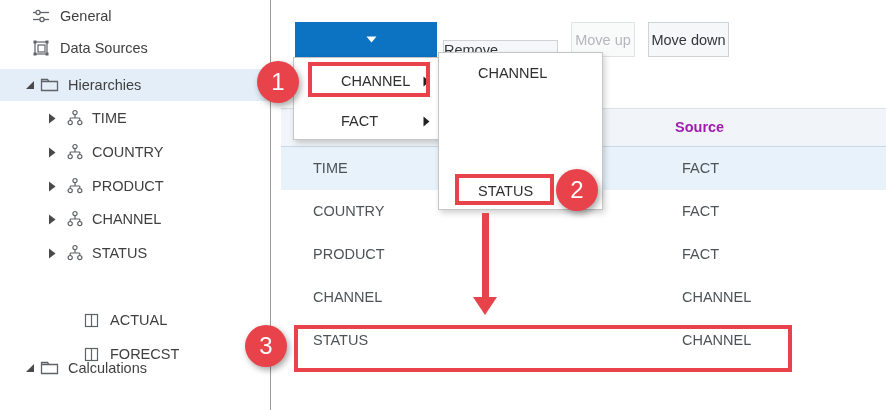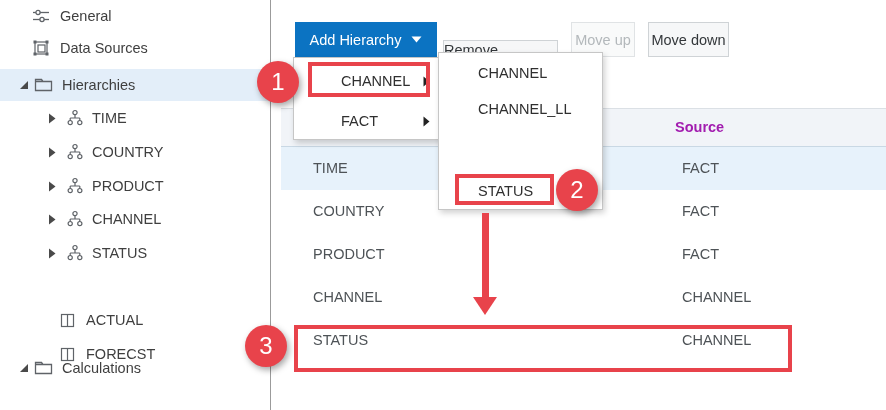--- a/index.html
+++ b/index.html
@@ -10,24 +10,24 @@
     font-family: "Liberation Sans", "DejaVu Sans", sans-serif;
     font-size: 14.5px; color: #404040;
   }
   
   #sidebar { position:absolute; left:0; top:0; width:271px; height:410px; background:#fff; border-right:1px solid #9b9b9b; }
   .trow { position:absolute; left:0; width:271px; height:32px; display:flex; align-items:center; cursor:default; }
   .trow.selected { background:#e3eef9; }
   .tri { width:16px; height:16px; display:inline-flex; align-items:center; justify-content:center; flex:0 0 16px; }
   .ticon { width:22px; height:22px; display:inline-flex; align-items:center; justify-content:center; flex:0 0 22px; margin-right:8px; }
   .tlabel { white-space:nowrap; color:#3f3f3f; }
-  .ind1 { padding-left:16px; }           
+  .ind1 { padding-left:22px; }           
   .ind1n { padding-left:30px; }         
   .ind2 { padding-left:44px; }          
-  .ind2n { padding-left:56px; }         
+  .ind2n { padding-left:80px; }         
   .ind2 .ticon { margin-left:4px; margin-right:6px; }
   
   .btn { position:absolute; top:22px; height:35px; display:flex; align-items:center; justify-content:center;
          font-size:14.5px; border:1px solid #cfd3d6; background:#f6f7f8; color:#33373a; cursor:pointer; }
   #btn-add { left:295px; width:142px; background:#0b73c2; border:1px solid #0b73c2; color:#fff; }
   #btn-add .caret { margin-left:10px; display:inline-flex; }
   #btn-remove { left:443px; width:115px;margin-top:18px; }
   #btn-moveup { left:571px; width:64px; color:#b3b8bb; border-color:#e0e3e5; background:#f9fafa; cursor:default; }
   #btn-movedown { left:648px; width:81px; }
   
@@ -243,21 +243,20 @@
       <span class="ticon">
         <svg width="19" height="16" viewBox="0 0 19 16">
             <path d="M1.5 4.5 L1.5 13.5 L17.5 13.5 L17.5 4.5 Z M1.5 4.5 L1.5 2.5 L7.5 2.5 L9 4.5" stroke="#5f6368" stroke-width="1.3" fill="none"></path>
           </svg>
       </span>
       <span class="tlabel">Calculations</span>
     </div>
   </div>
 
   <div id="btn-add" class="btn">
-    <span>Add Hierarchy</span>
     <span class="caret">
       <svg width="11" height="7" viewBox="0 0 11 7">
           <polygon points="0.5,0.5 10.5,0.5 5.5,6.5" fill="#fff"></polygon>
         </svg>
     </span>
   </div>
   <div id="btn-remove" class="btn">
     <span>Remove Hierarchy</span>
   </div>
   <div id="btn-movedown" class="btn">
@@ -308,23 +307,20 @@
             <polygon points="0.5,0.5 6.5,5.5 0.5,10.5" fill="#222"></polygon>
           </svg>
       </span>
     </div>
   </div>
 
   <div id="menu-level2" class="menu">
     <div class="mi" style="top:2px">
       <span>CHANNEL</span>
     </div>
-    <div class="mi" style="top:38px">
-      <span>CHANNEL_LL</span>
-    </div>
     <div class="mi" style="top:120px">
       <span>STATUS</span>
     </div>
   </div>
 
   <div id="ann-box-1" class="ann-box"></div>
   <div id="ann-box-2" class="ann-box"></div>
   <div id="ann-box-3" class="ann-box"></div>
 
   <div id="ann-c1" class="ann-circle">

